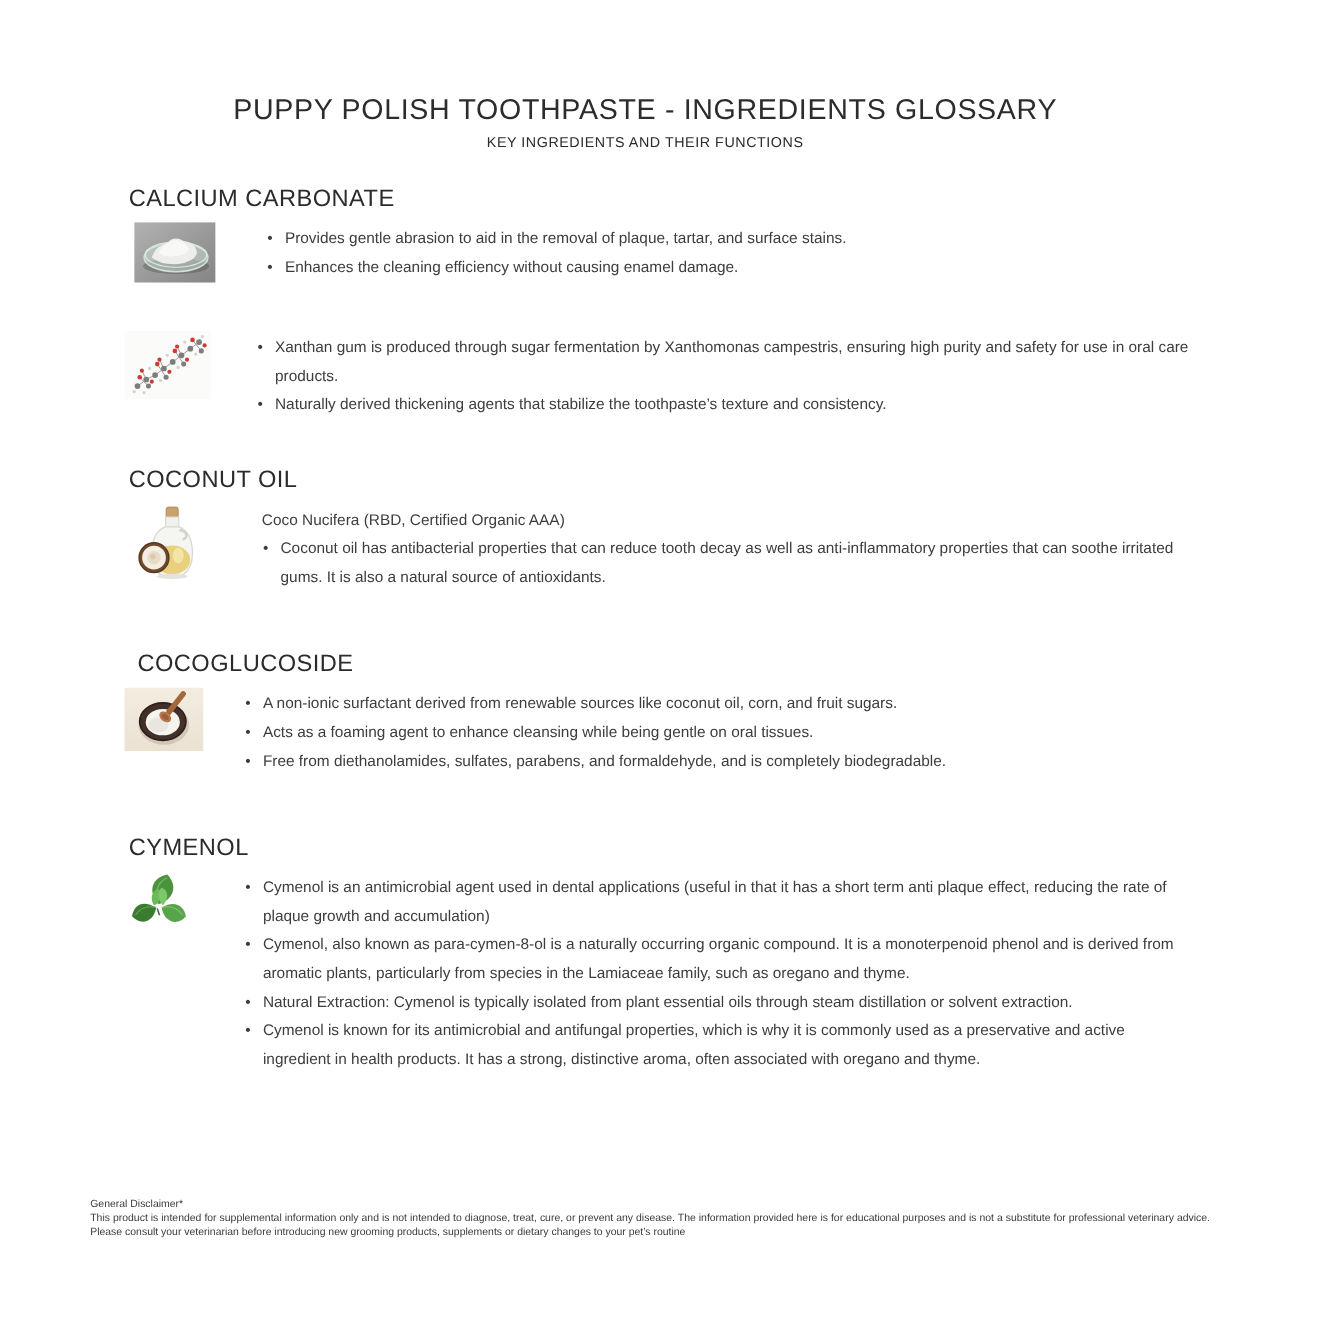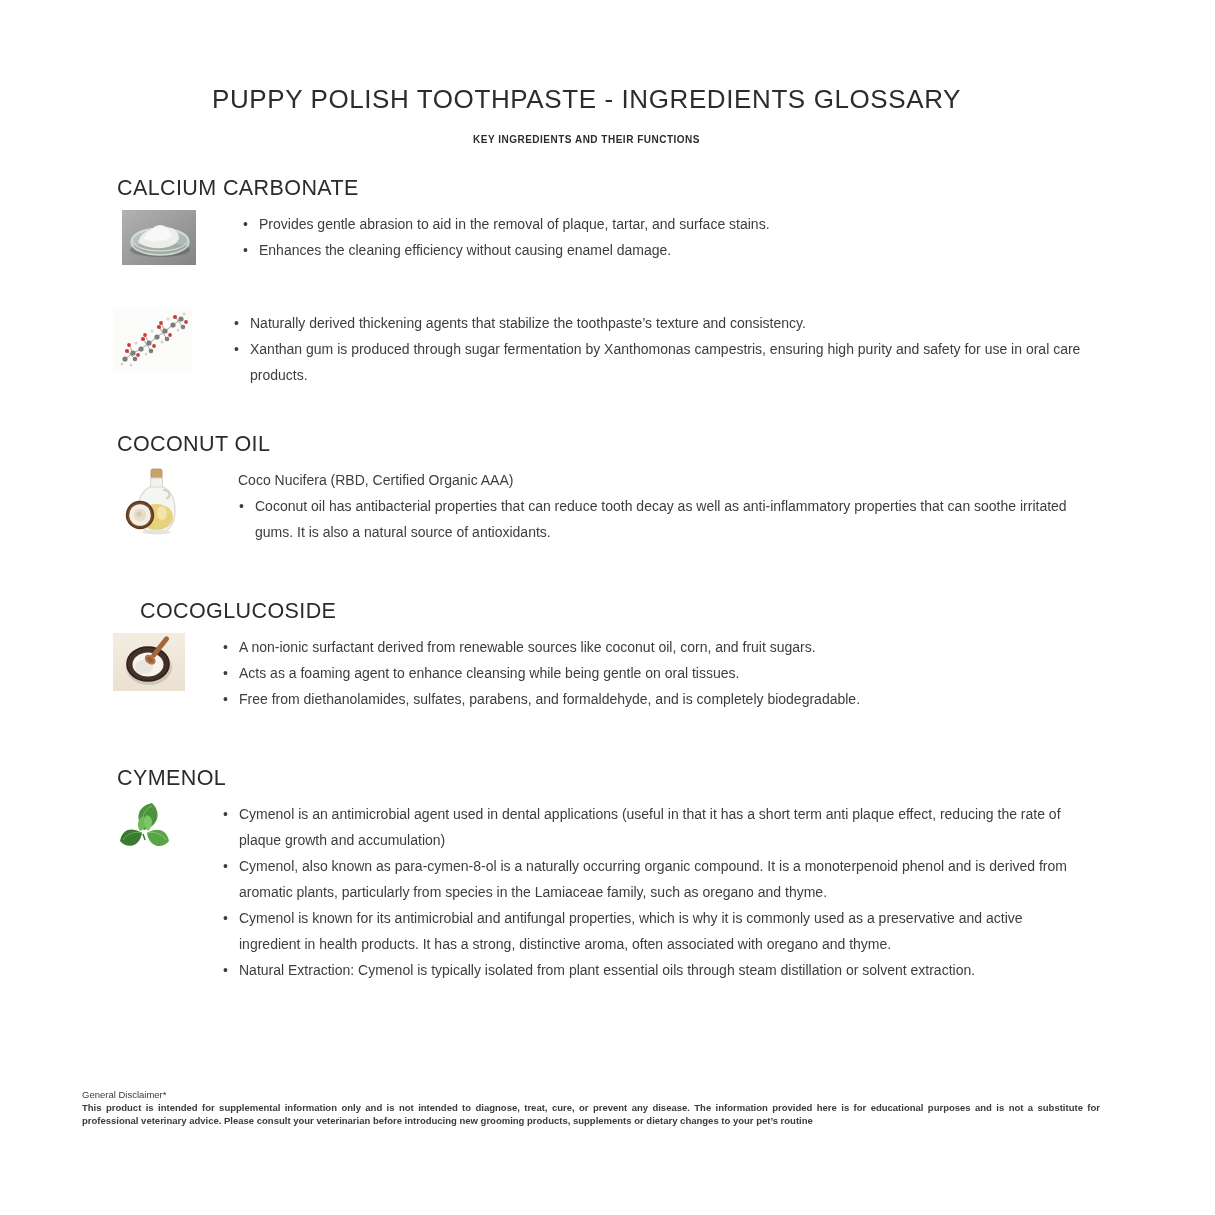--- a/index.html
+++ b/index.html
@@ -13,37 +13,37 @@
   .page { position: relative; width: 1173px; height: 1215px; overflow: hidden; background: #fff; }
 
   header { text-align: center; padding-top: 84px; }
   h1 {
     margin: 0;
     font-size: 26px; font-weight: 400;
     letter-spacing: 0.6px;
     color: #2c2c2c;
   }
   .subtitle {
-    margin-top: 19px;
-    font-size: 10px; font-weight: 700;
+    margin-top: 7px;
+    font-size: 13px; font-weight: 400;
     letter-spacing: 0.5px;
     color: #2c2c2c;
   }
 
   main { padding: 31px 90px 0 113px; }
 
   section.ingredient { margin-bottom: 44px; }
   section.ingredient.gap-lg { margin-bottom: 54px; }
   h2 {
     margin: 0 0 9px 4px;
     font-size: 21.5px; font-weight: 400;
     letter-spacing: 0.4px;
     color: #2b2b2b;
   }
-  section.indent h2 { margin-left: 27px; }
+  section.indent h2 { margin-left: 12px; }
 
   .ing-body { display: flex; align-items: flex-start; }
   .ing-image { flex: 0 0 125px; width: 125px; }
   .ing-image svg { display: block; }
 
   .ing-content {
     flex: 1 1 auto;
     max-width: 888px;
     font-size: 14px;
     line-height: 26px;
@@ -64,21 +64,21 @@
     font-size: 14px;
     color: #3d3d3d;
   }
 
   footer.disclaimer {
     position: absolute;
     left: 82px; right: 73px; top: 1089px;
     font-size: 9.5px; line-height: 12.8px;
     color: #3a3a3a;
   }
-  .disclaimer-body { margin: 0; text-align: justify; text-align-last: left; font-weight: bold; }
+  .disclaimer-body { margin: 0; text-align: justify; text-align-last: left; }
 
   
   .img-frame { display: block; }
 </style>
 </head>
 <body>
 
 <div class="page">
 
   <header>
@@ -172,22 +172,22 @@
                 <circle cx="65" cy="21" r="1.5"></circle>
                 <circle cx="71" cy="5" r="1.5"></circle>
               <circle cx="55" cy="10" r="1.5"></circle>
                 <circle cx="39" cy="22" r="1.5"></circle>
                 <circle cx="23" cy="34" r="1.5"></circle>
             </g>
           </svg>
         </div>
         <div class="ing-content off-m5">
           <ul class="bullets">
+            <li>Xanthan gum is produced through sugar fermentation by Xanthomonas campestris, ensuring high purity and safety for use in oral care products.</li>
             <li>Naturally derived thickening agents that stabilize the toothpaste’s texture and consistency.</li>
-            <li>Xanthan gum is produced through sugar fermentation by Xanthomonas campestris, ensuring high purity and safety for use in oral care products.</li>
           </ul>
         </div>
       </div>
     </section>
 
     <section class="ingredient gap-lg">
       <h2>COCONUT OIL</h2>
       <div class="ing-body">
         <div class="ing-image" style="padding-left:11px">
           <svg class="img-frame" width="57" height="74" viewBox="0 0 57 74" aria-hidden="true">
@@ -261,22 +261,22 @@
             <path d="M28 33 C36 31 43 34 47 40" fill="none" stroke="#85c471" stroke-width="1"></path>
             <path d="M21 31 C17 25 19 18 25 16 C29 21 27 29 21 31 Z" fill="#6cba58"></path>
             <path d="M29 31 C35 25 34 17 28 15 C23 19 25 27 29 31 Z" fill="#7cc768"></path>
             <path d="M24 34 L26 40" stroke="#3c6f33" stroke-width="1.4" fill="none"></path>
           </svg>
         </div>
         <div class="ing-content off-m16">
           <ul class="bullets">
             <li>Cymenol is an antimicrobial agent used in dental applications (useful in that it has a short term anti plaque effect, reducing the rate of plaque growth and accumulation)</li>
             <li>Cymenol, also known as para-cymen-8-ol is a naturally occurring organic compound. It is a monoterpenoid phenol and is derived from aromatic plants, particularly from species in the Lamiaceae family, such as oregano and thyme.</li>
+            <li>Natural Extraction: Cymenol is typically isolated from plant essential oils through steam distillation or solvent extraction.</li>
             <li>Cymenol is known for its antimicrobial and antifungal properties, which is why it is commonly used as a preservative and active ingredient in health products. It has a strong, distinctive aroma, often associated with oregano and thyme.</li>
-            <li>Natural Extraction: Cymenol is typically isolated from plant essential oils through steam distillation or solvent extraction.</li>
           </ul>
         </div>
       </div>
     </section>
 
   </main>
 
   <footer class="disclaimer">
     <div>General Disclaimer*</div>
     <p class="disclaimer-body">This product is intended for supplemental information only and is not intended to diagnose, treat, cure, or prevent any disease. The information provided here is for educational purposes and is not a substitute for professional veterinary advice. Please consult your veterinarian before introducing new grooming products, supplements or dietary changes to your pet’s routine</p>

